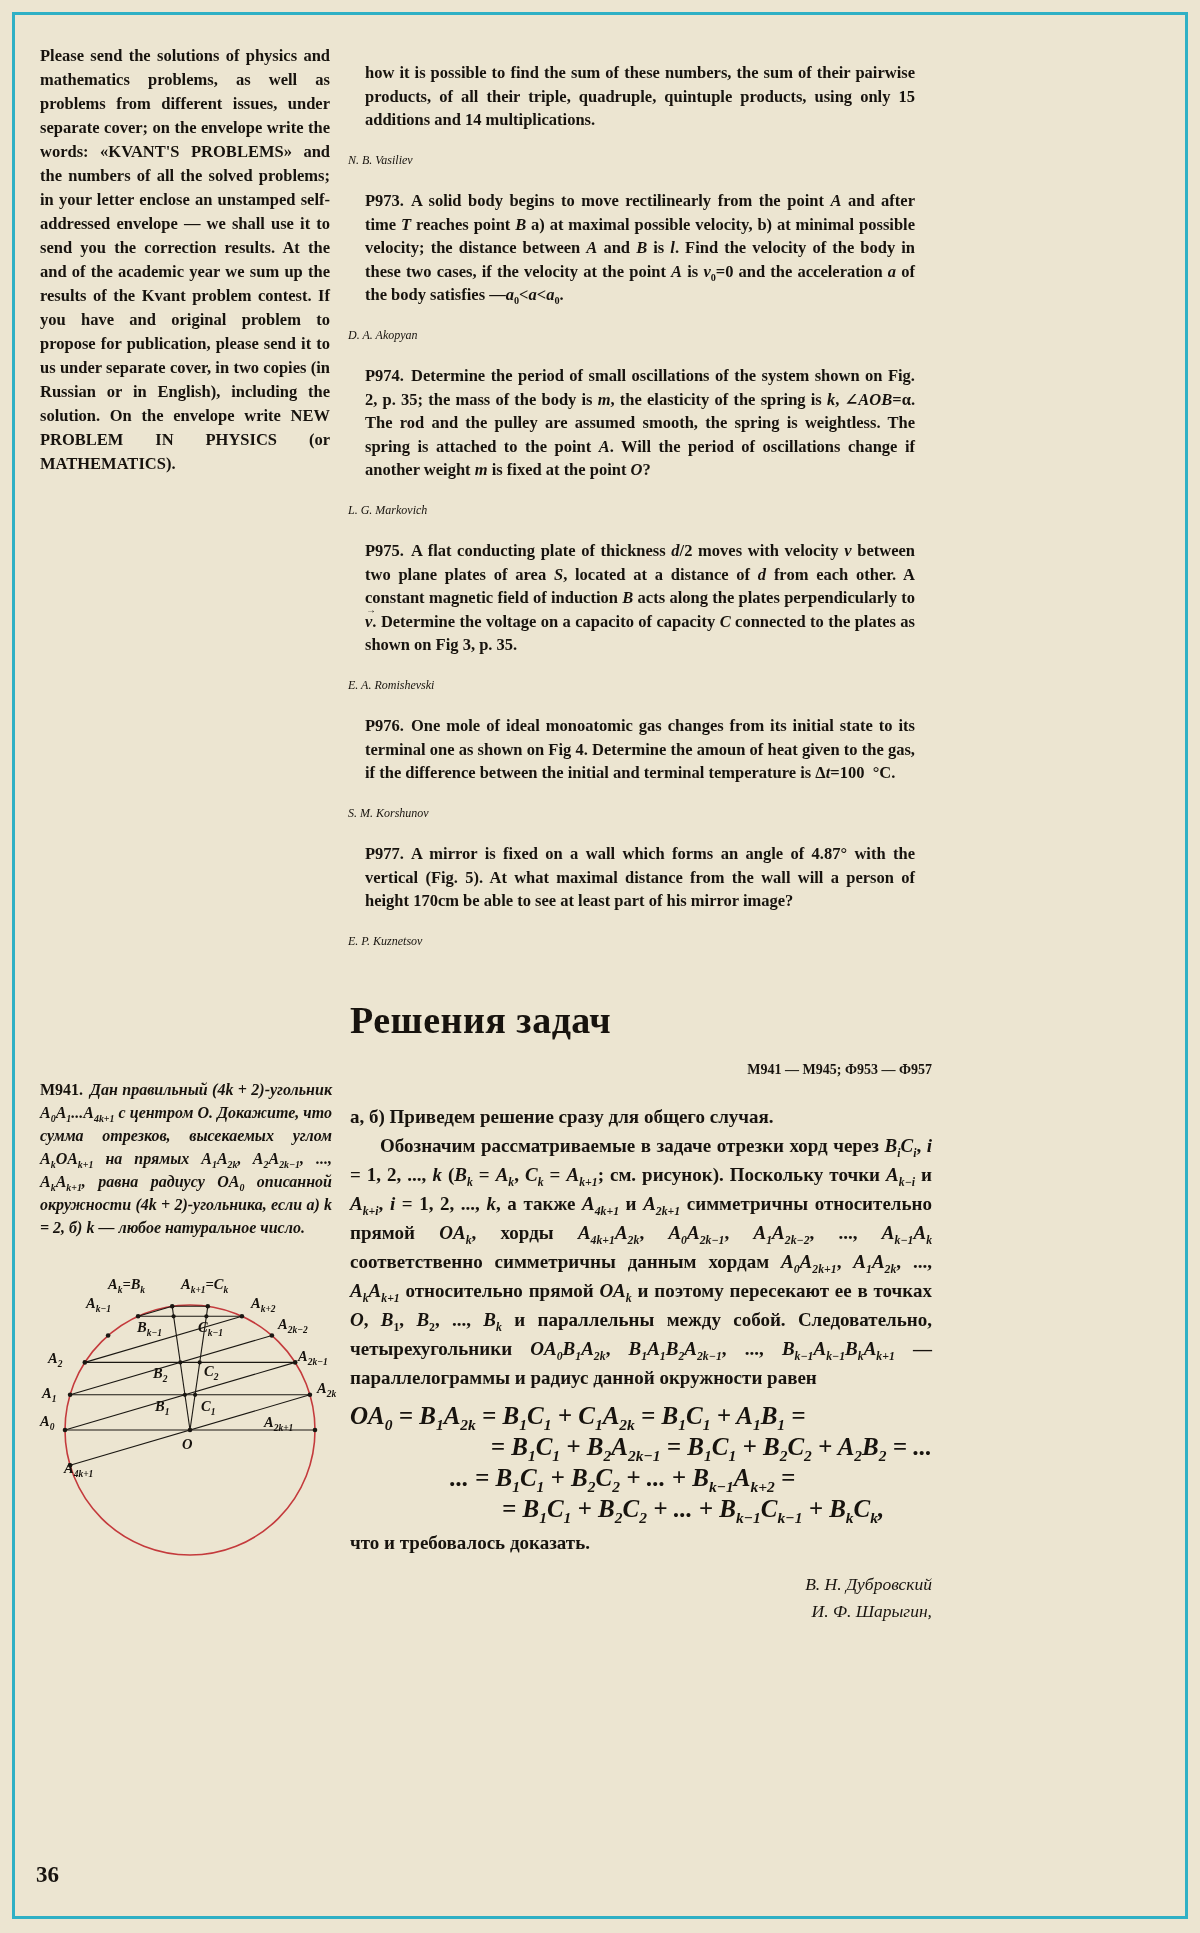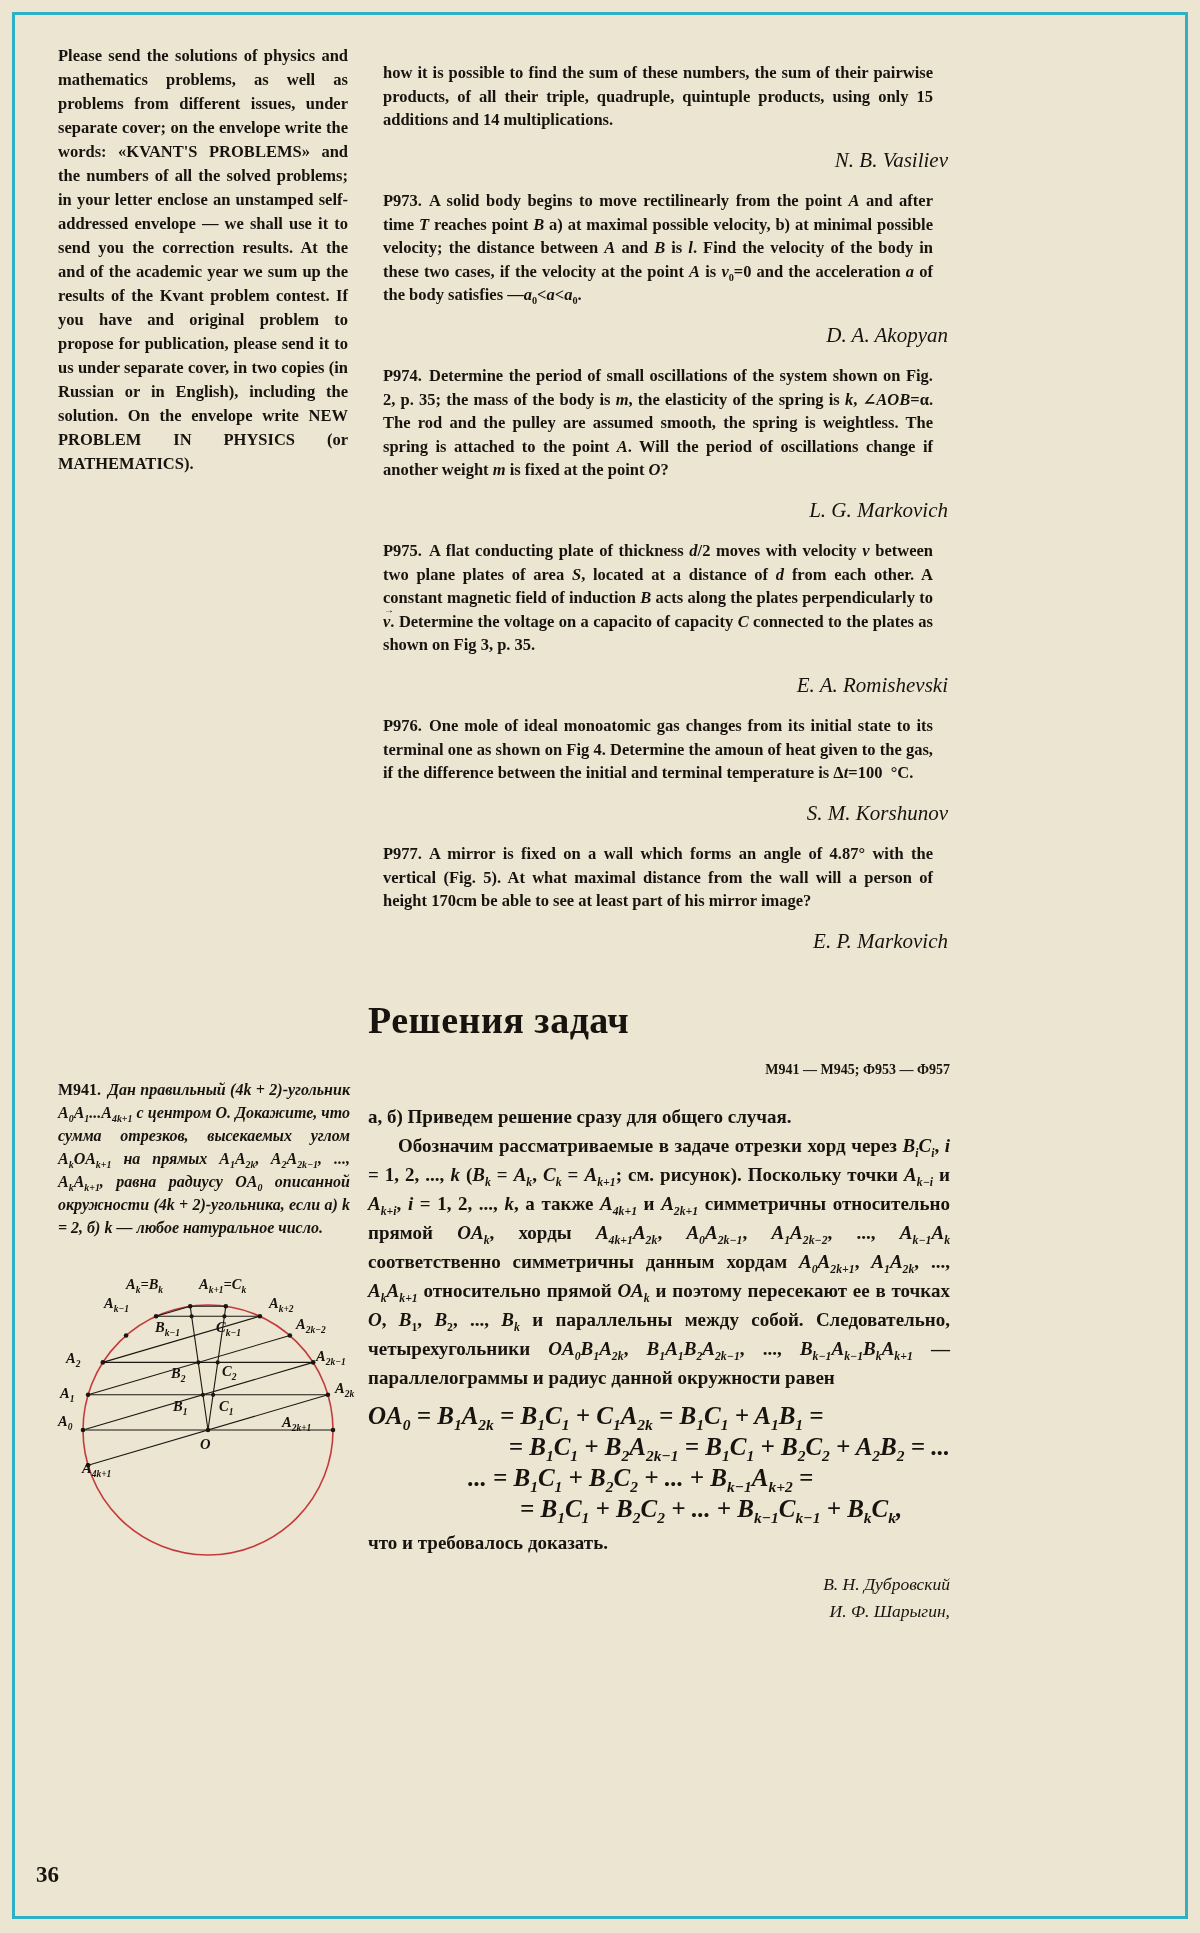--- a/index.html
+++ b/index.html
@@ -1,26 +1,26 @@
 <!DOCTYPE html>
 <html><head>
 <meta charset="utf-8">
 <style>
   html,body{margin:0;padding:0;background:#ddd6c2;}
   .page{position:relative;width:1200px;height:1933px;background:#ece5d1;
         font-family:"Liberation Serif","DejaVu Serif",serif;color:#17130e;overflow:hidden;}
   .frame{position:absolute;left:12px;top:12px;right:12px;bottom:14px;
          border:3px solid #2fb0c5;pointer-events:none;}
-  .content{position:absolute;left:58px;top:44px;width:892px;}
+  .content{position:absolute;left:40px;top:44px;width:892px;}
   .top-row{display:flex;gap:18px;align-items:flex-start;}
   .notice{width:290px;font-weight:700;font-size:16.5px;line-height:24px;text-align:justify;}
   .probs{flex:1;font-weight:700;font-size:16.5px;line-height:23.5px;text-align:justify;}
   .prob{margin:17px;}
   .prob-id{margin-right:7px;}
-  .author{text-align:right;font-style:italic;font-weight:400;font-size:21px;margin:16px 2px 15px 0;}
+  .author{text-align:left;font-style:italic;font-weight:400;font-size:12px;margin:16px 2px 15px 0;}
   sub{font-size:0.62em;line-height:0;}
   .vec{position:relative;display:inline-block;}
   .vec::after{content:"→";position:absolute;left:1px;top:-12px;font-size:10px;font-style:normal;}
 
   .sol-row{display:flex;gap:18px;align-items:flex-start;margin-top:8px;}
   .sol-left{width:292px;}
   .m941{margin-top:102px;font-weight:700;font-style:italic;font-size:16px;line-height:23px;text-align:justify;}
   .m941 .prob-id{font-style:normal;}
   .figure{position:relative;width:312px;height:302px;margin-top:26px;}
   .figure svg{position:absolute;left:0;top:14px;}
@@ -67,21 +67,21 @@
         <p class="prob"><b class="prob-id">P974.</b><span>Determine the period of small oscillations of the system shown on Fig. 2, p. 35; the mass of the body is <i>m</i>, the elasticity of the spring is <i>k</i>, ∠<i>AOB</i>=α. The rod and the pulley are assumed smooth, the spring is weightless. The spring is attached to the point <i>A</i>. Will the period of oscillations change if another weight <i>m</i> is fixed at the point <i>O</i>?</span></p>
         <div class="author">L. G. Markovich</div>
 
         <p class="prob"><b class="prob-id">P975.</b><span>A flat conducting plate of thickness <i>d</i>/2 moves with velocity <i>v</i> between two plane plates of area <i>S</i>, located at a distance of <i>d</i> from each other. A constant magnetic field of induction <i>B</i> acts along the plates perpendicularly to <span class="vec"><i>v</i></span>. Determine the voltage on a capacito of capacity <i>C</i> connected to the plates as shown on Fig 3, p. 35.</span></p>
         <div class="author">E. A. Romishevski</div>
 
         <p class="prob"><b class="prob-id">P976.</b><span>One mole of ideal monoatomic gas changes from its initial state to its terminal one as shown on Fig 4. Determine the amoun of heat given to the gas, if the difference between the initial and terminal temperature is Δ<i>t</i>=100&nbsp;&nbsp;°C.</span></p>
         <div class="author">S. M. Korshunov</div>
 
         <p class="prob"><b class="prob-id">P977.</b><span>A mirror is fixed on a wall which forms an angle of 4.87° with the vertical (Fig. 5). At what maximal distance from the wall will a person of height 170cm be able to see at least part of his mirror image?</span></p>
-        <div class="author">E. P. Markovich</div>
+        <div class="author">E. P. Kuznetsov</div>
       </div>
     </div>
 
     <div class="sol-row">
 
       <div class="sol-left">
         <p class="m941"><b class="prob-id">М941.</b><span>Дан правильный (4k + 2)-угольник A<sub>0</sub>A<sub>1</sub>...A<sub>4k+1</sub> с центром O. Докажите, что сумма отрезков, высекаемых углом A<sub>k</sub>OA<sub>k+1</sub> на прямых A<sub>1</sub>A<sub>2k</sub>, A<sub>2</sub>A<sub>2k−1</sub>, ..., A<sub>k</sub>A<sub>k+1</sub>, равна радиусу OA<sub>0</sub> описанной окружности (4k + 2)-угольника, если а) k = 2, б) k — любое натуральное число.</span></p>
 
         <div class="figure">
           <svg width="312" height="288" viewBox="0 0 312 288">

